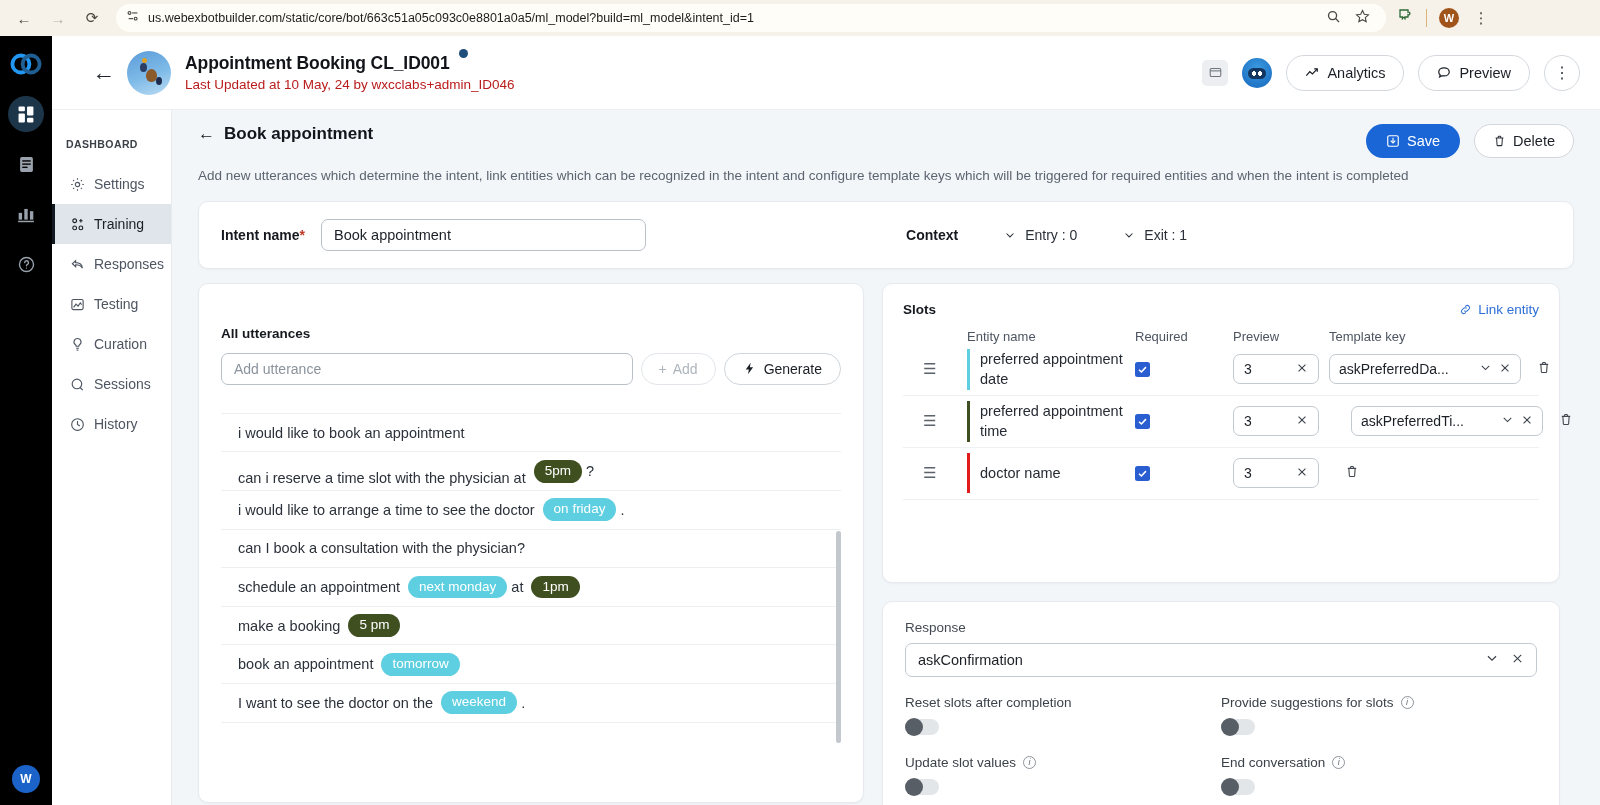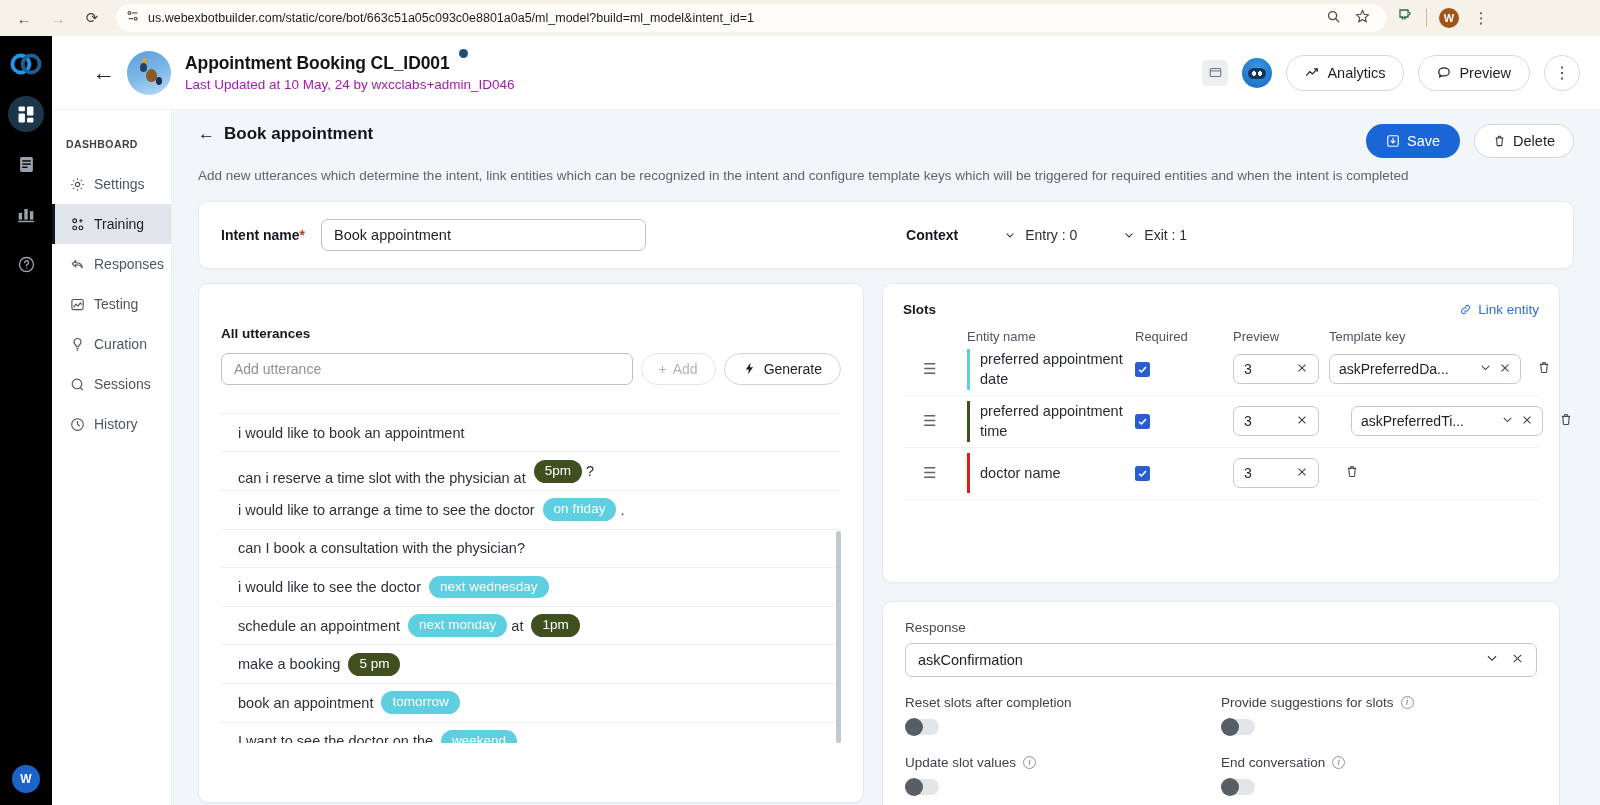--- a/index.html
+++ b/index.html
@@ -79,21 +79,21 @@
   .bot-avatar .b4 { position:absolute; width:5px; height:5px; border-radius:50%; background:#e0a020; left:15px; top:7px;}
   .title-block { display: flex; flex-direction: column; justify-content: center; }
   .bot-title {
     font-size: 17.5px; font-weight: bold; color: #12141a; letter-spacing: -0.1px;
     display: flex; align-items: flex-start;
   }
   .status-dot {
     width: 9px; height: 9px; border-radius: 50%; background: #1e4e79;
     margin-left: 9px; margin-top: -4px;
   }
-  .bot-sub { font-size: 13.5px; color: #a21caf; margin-top: 3px; }
+  .bot-sub { font-size: 13.5px; color: #b91c1c; margin-top: 3px; }
   .header-actions { margin-left: auto; display: flex; align-items: center; gap: 14px; }
   .ghost-icon-btn {
     width: 26px; height: 26px; border-radius: 5px; background: #eceef1;
     display: flex; align-items: center; justify-content: center; cursor: pointer;
   }
   .robot-avatar {
     width: 30px; height: 30px; border-radius: 50%;
     background: radial-gradient(circle at 50% 35%, #3b9ae0 0%, #2176c7 70%);
     position: relative; cursor: pointer;
   }
@@ -606,24 +606,20 @@
               </div>
               <div class="utt-row">
                 <span style="margin-right: 4px;">i would like to arrange a time to see the doctor</span>
                 <span class="ent date">on friday</span>
                 <span style="margin-right: 4px;">.</span>
               </div>
               <div class="utt-row">
                 <span style="margin-right: 4px;">can I book a consultation with the physician?</span>
               </div>
               <div class="utt-row">
-                <span style="margin-right: 4px;">i would like to see the doctor</span>
-                <span class="ent date">next wednesday</span>
-              </div>
-              <div class="utt-row">
                 <span style="margin-right: 4px;">schedule an appointment</span>
                 <span class="ent date">next monday</span>
                 <span style="margin-right: 4px;">at</span>
                 <span class="ent time">1pm</span>
               </div>
               <div class="utt-row">
                 <span style="margin-right: 4px;">make a booking</span>
                 <span class="ent time">5 pm</span>
               </div>
               <div class="utt-row">

